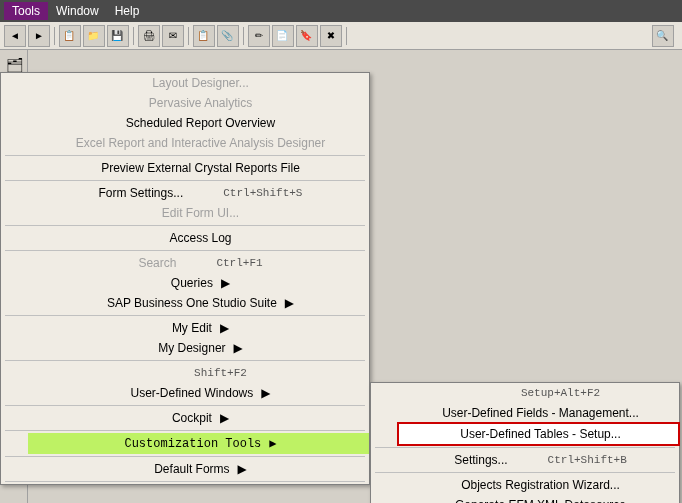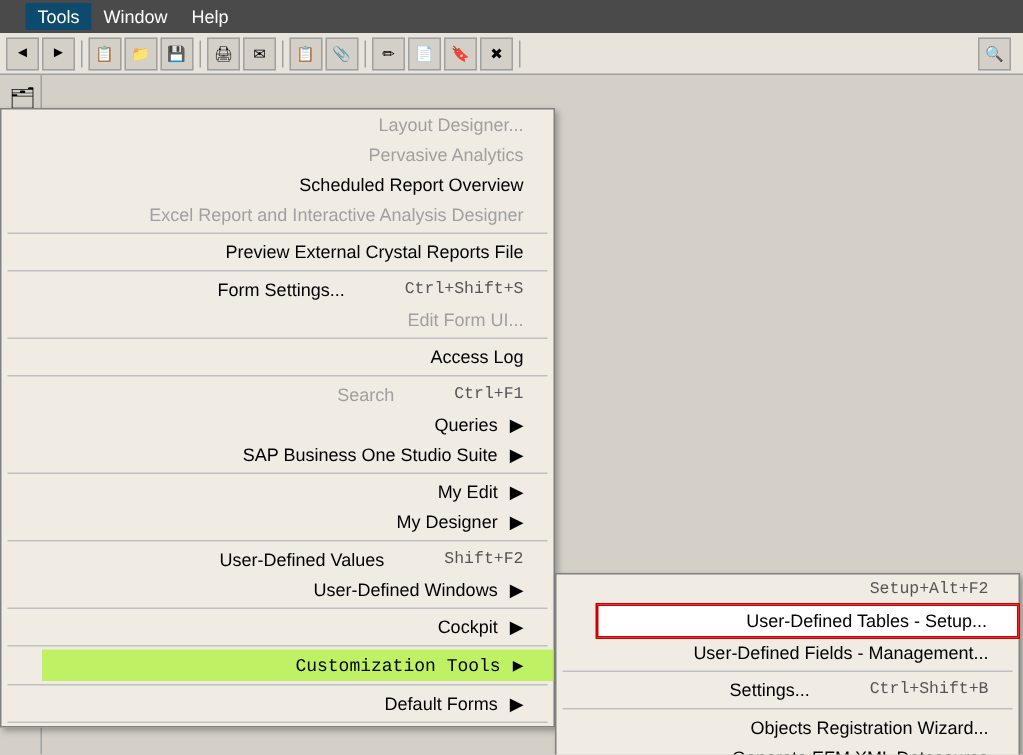--- a/index.html
+++ b/index.html
@@ -21,22 +21,21 @@
       align-items: center;
       padding: 0 4px;
     }
     .menubar-item {
       color: #ffffff;
       padding: 2px 8px;
       cursor: pointer;
       font-size: 12px;
     }
     .menubar-item:hover, .menubar-item.active {
-      background: #0c4a6e;
-      margin-left: 13px;
+      background: #701a75;
     }
 
     
     .toolbar {
       background: #e8e4dc;
       height: 28px;
       border-bottom: 1px solid #a0a0a0;
       display: flex;
       align-items: center;
       padding: 0 4px;
@@ -150,21 +149,21 @@
       box-shadow: 2px 2px 4px rgba(0,0,0,0.3);
       pointer-events: all;
     }
 
     .menu-item {
       padding: 3px 20px 3px 24px;
       cursor: pointer;
       white-space: nowrap;
       display: flex;
       align-items: center;
-      justify-content: flex-end;
+      justify-content: center;
       position: relative;
       color: #000;
       font-size: 12px;
       min-height: 20px;
       margin-left: 27px;
     }
     .menu-item.disabled {
       color: #a0a0a0;
       cursor: default;
     }
@@ -312,21 +311,20 @@
       <div class="menu-item">
         <span>My Edit</span>
         <span class="arrow">▶</span>
       </div>
       <div class="menu-item">
         <span>My Designer</span>
         <span class="arrow">▶</span>
       </div>
       <div class="menu-separator"></div>
       <div class="menu-item">
-        <span>User-Defined Values</span>
         <span class="shortcut">Shift+F2</span>
       </div>
       <div class="menu-item">
         <span>User-Defined Windows</span>
         <span class="arrow">▶</span>
       </div>
       <div class="menu-separator"></div>
       <div class="menu-item">
         <span>Cockpit</span>
         <span class="arrow">▶</span>
@@ -342,26 +340,26 @@
         <span class="arrow">▶</span>
       </div>
       <div class="menu-separator"></div>
 
     </div>
 
     <div class="menu-customization">
       <div class="menu-item">
         <span class="shortcut">Setup+Alt+F2</span>
       </div>
+      <div class="menu-item">
+        <span>User-Defined Fields - Management...</span>
+      </div>
       <div class="menu-item active-row" style="background:#fff; outline: 1px solid #cc0000;">
         <span>User-Defined Tables - Setup...</span>
       </div>
-      <div class="menu-item">
-        <span>User-Defined Fields - Management...</span>
-      </div>
       <div class="menu-separator"></div>
       <div class="menu-item">
         <span>Settings...</span>
         <span class="shortcut">Ctrl+Shift+B</span>
       </div>
       <div class="menu-separator"></div>
       <div class="menu-item">
         <span>Objects Registration Wizard...</span>
       </div>
       <div class="menu-item">

